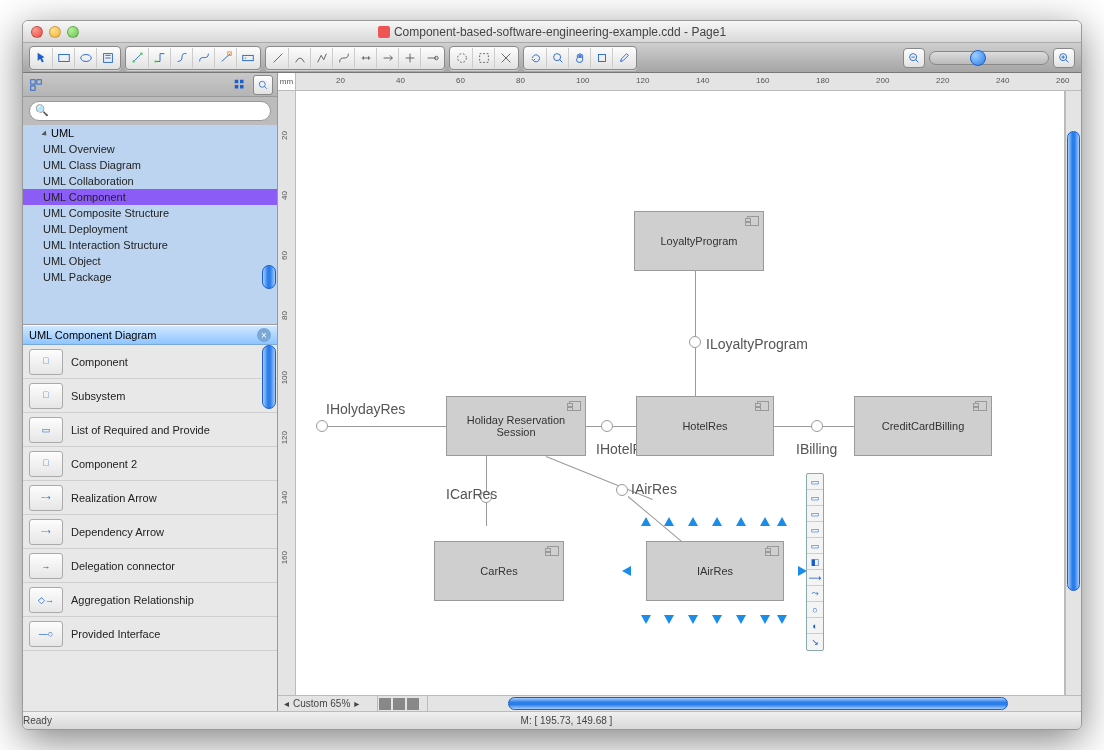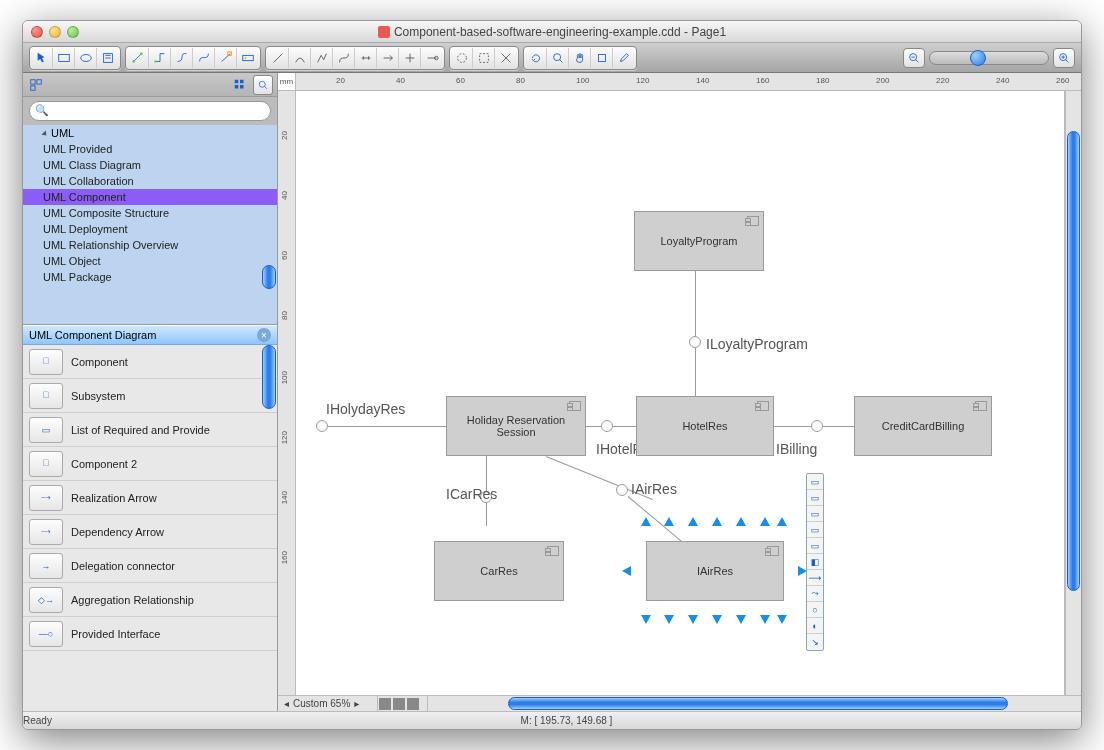--- a/index.html
+++ b/index.html
@@ -313,27 +313,27 @@
           </div>
       </div>
       <div class="search-row">
         <div class="search-wrap">
           <span class="mag">🔍</span>
           <input class="search-input" placeholder="" style="">
         </div>
       </div>
       <div class="tree">
         <div class="tree-row root"><span class="tree-arrow"></span><span>UML</span></div>
-        <div class="tree-row">UML Provided</div>
+        <div class="tree-row">UML Overview</div>
         <div class="tree-row">UML Class Diagram</div>
         <div class="tree-row">UML Collaboration</div>
         <div class="tree-row sel">UML Component</div>
         <div class="tree-row">UML Composite Structure</div>
         <div class="tree-row">UML Deployment</div>
-        <div class="tree-row">UML Relationship Overview</div>
+        <div class="tree-row">UML Interaction Structure</div>
         <div class="tree-row">UML Object</div>
         <div class="tree-row">UML Package</div>
         <div class="tree-scroll">
             <div class="tree-thumb"></div>
           </div>
       </div>
       <div class="stencil-hdr">
         <span>UML Component Diagram</span>
         <span class="xicon">×</span>
       </div>
@@ -420,21 +420,21 @@
           <div class="conn" style="left:32px;top:335px;width:118px;height:1px;"></div>
           <div class="lolli" style="left:20px;top:329px;"></div>
           <div class="lbl" style="left:30px;top:310px;">IHolydayRes</div>
 
           <div class="conn" style="left:290px;top:335px;width:50px;height:1px;"></div>
           <div class="lolli" style="left:305px;top:329px;"></div>
           <div class="lbl" style="left:300px;top:350px;">IHotelRes</div>
 
           <div class="conn" style="left:478px;top:335px;width:80px;height:1px;"></div>
           <div class="lolli" style="left:515px;top:329px;"></div>
-          <div class="lbl" style="left:480px;top:350px;">IBilling</div>
+          <div class="lbl" style="left:500px;top:350px;">IBilling</div>
 
           <div class="conn" style="left:190px;top:365px;width:1px;height:70px;"></div>
           <div class="lolli" style="left:184px;top:400px;"></div>
           <div class="lbl" style="left:150px;top:395px;">ICarRes</div>
 
           <div class="conn" style="left:250px;top:365px;width:115px;height:1px;transform:rotate(22deg);transform-origin:left;"></div>
           <div class="lolli" style="left:320px;top:393px;"></div>
           <div class="lbl" style="left:335px;top:390px;">IAirRes</div>
           <div class="conn" style="left:332px;top:405px;width:80px;height:1px;transform:rotate(40deg);transform-origin:left;"></div>
 

